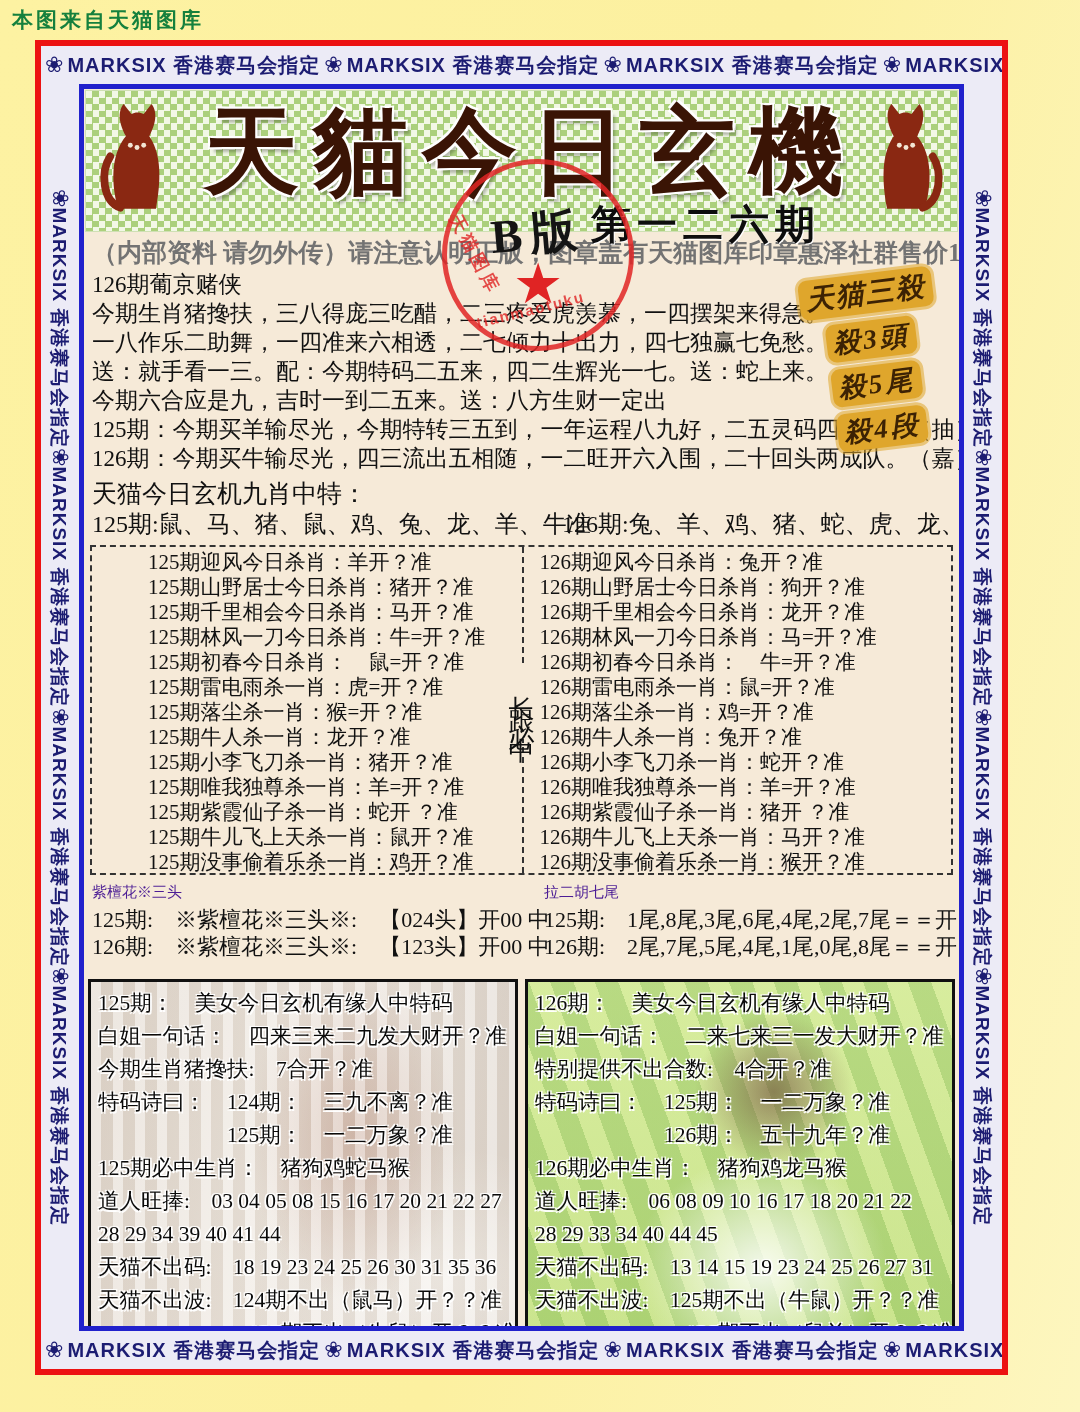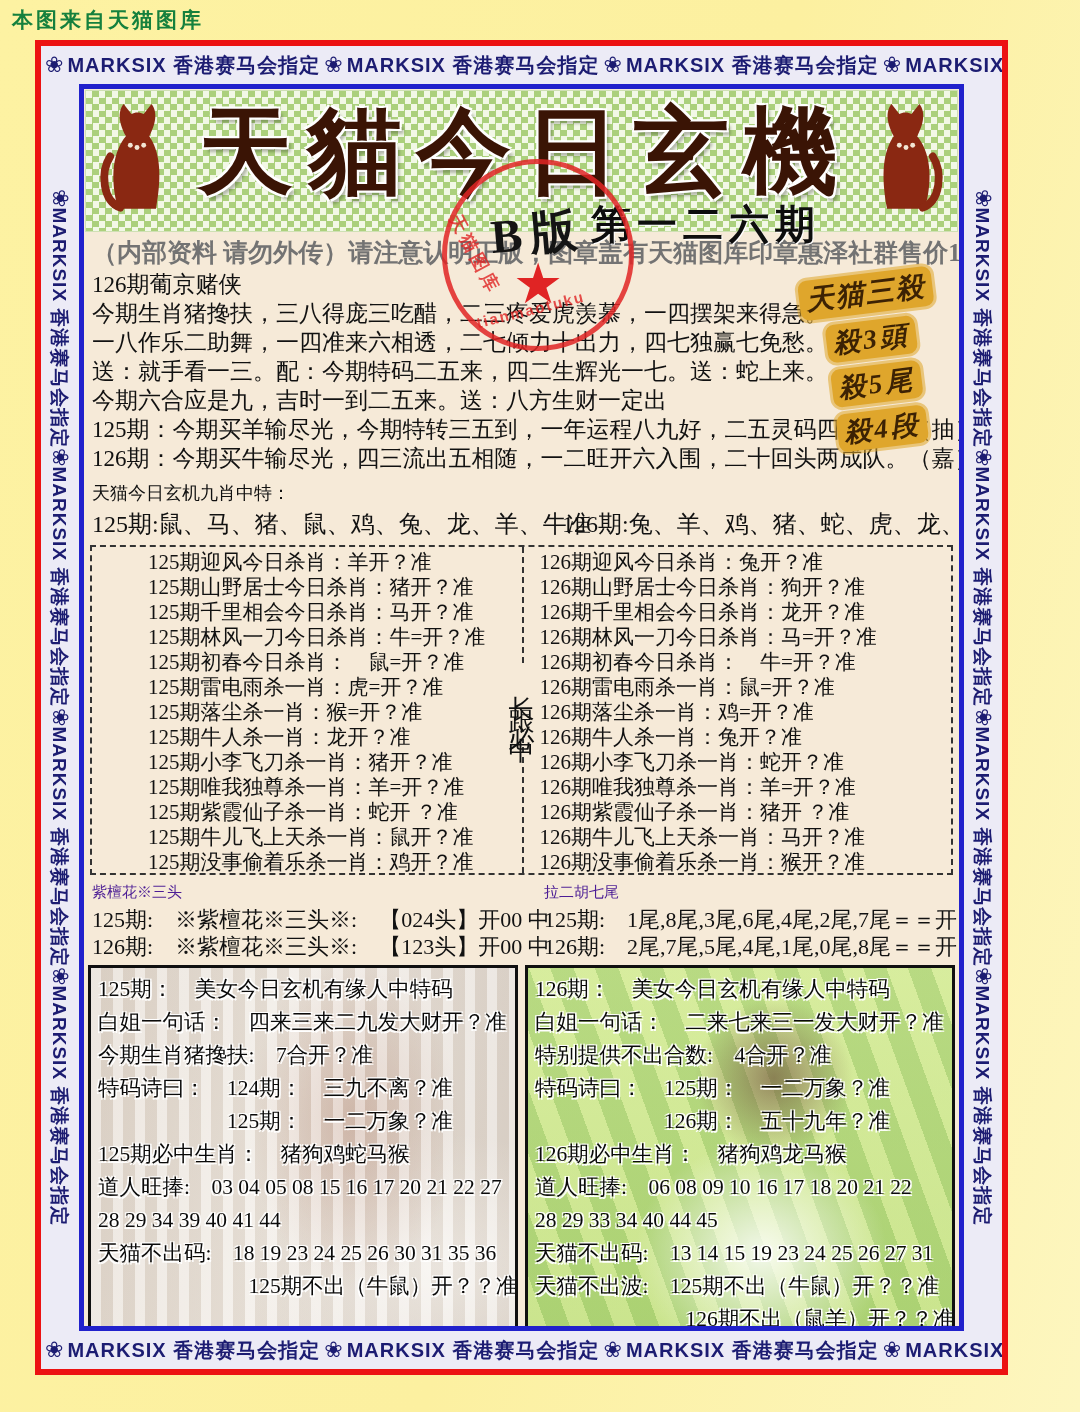--- a/index.html
+++ b/index.html
@@ -34,21 +34,21 @@
     border:5px solid #2121cc;background:#f6ead8;box-sizing:border-box;overflow:hidden;
   }
   
   .banner{
     position:relative;height:140px;margin:1px 1px 0 1px;
     background-image:conic-gradient(#abd07c 25%,#f2f8e6 0 50%,#abd07c 0 75%,#f2f8e6 0);
     background-size:13px 13px;
     border:1px solid #cfe0b4;
   }
   .main-title{
-    position:absolute;left:89px;top:-2px;width:700px;text-align:center;
+    position:absolute;left:95px;top:-2px;width:700px;text-align:center;
     font-size:95px;font-weight:bold;color:#3a1405;letter-spacing:14px;
     text-shadow:2px 2px 0 #fff,-2px -2px 0 #fff,2px -2px 0 #fff,-2px 2px 0 #fff,4px 5px 3px rgba(0,0,0,.25);
     white-space:nowrap;
   }
   .issue{
     position:absolute;left:505px;top:106px;font-size:40px;font-weight:bold;color:#0d0d0d;
     letter-spacing:6px;text-shadow:1px 1px 0 #fff;
   }
   .cat{position:absolute;top:8px;width:78px;height:126px;}
   .cat-left{left:12px;}
@@ -85,21 +85,21 @@
   .sansha .t,.sansha .it{
     display:inline-block;background:#dfa62c;border-radius:9px;padding:1px 7px;margin:1px 0;
     color:#3c2204;font-weight:bold;font-style:italic;
     box-shadow:0 0 0 3px rgba(223,166,44,.55);
   }
   .sansha .t{font-size:28px;letter-spacing:2px;}
   .sansha .it{font-size:27px;letter-spacing:3px;}
   .sansha div{margin:5px 0;}
   
   .jiuxiao{padding:6px 0 0 8px;}
-  .jx-head{font-size:18px;line-height:29px;color:#111;}
+  .jx-head{font-size:25px;line-height:29px;color:#111;}
   .jx-rows{display:flex;font-size:24px;line-height:33px;color:#111;}
   .jx-rows .cell-l{width:470px;white-space:nowrap;}
   .jx-rows .cell-r{white-space:nowrap;}
   
   .shabox{
     position:relative;margin:4px 6px 0 6px;border:2px dashed #333;height:330px;
     display:flex;box-sizing:border-box;
   }
   .shacol{width:50%;padding-top:3px;box-sizing:border-box;}
   .shacol-left{padding-left:56px;}
@@ -111,21 +111,21 @@
     writing-mode:vertical-rl;text-orientation:upright;background:#f6ead8;
     font-size:26px;letter-spacing:14px;color:#111;padding:8px 2px;z-index:2;
   }
   
   .twosec{display:flex;padding:4px 0 0 8px;}
   .sec-l{width:452px;}
   .sec-r{flex:1;}
   .sec-head{font-size:15px;line-height:27px;color:#4c1d95;}
   .sec-row{font-size:22px;line-height:27px;color:#111;white-space:nowrap;}
   
-  .photorow{display:flex;gap:7px;margin:5px 4px 0 4px;height:372px;}
+  .photorow{display:flex;gap:7px;margin:19px 4px 0 4px;height:372px;}
   .pbox{
     flex:1;border:3px solid #101010;box-sizing:border-box;position:relative;overflow:hidden;
   }
   .pbox-125{
     background:
       repeating-linear-gradient(90deg,rgba(255,255,255,.45) 0 10px,rgba(205,195,185,.25) 10px 22px),
       radial-gradient(ellipse 150px 240px at 62% 42%,rgba(186,140,120,.55),transparent 70%),
       radial-gradient(ellipse 260px 180px at 82% 82%,rgba(244,240,234,.95),transparent 75%),
       linear-gradient(100deg,#ddd2c6 0%,#ece5dc 45%,#d9cfc5 100%);
   }
@@ -282,20 +282,21 @@
         <div class="plines">
             <div class="pline">125期：　美女今日玄机有缘人中特码</div>
             <div class="pline">白姐一句话：　四来三来二九发大财开？准</div>
             <div class="pline">今期生肖猪搀扶:　7合开？准</div>
             <div class="pline">特码诗曰：　124期：　三九不离？准</div>
             <div class="pline">　　　　　　125期：　一二万象？准</div>
             <div class="pline">125期必中生肖：　猪狗鸡蛇马猴</div>
             <div class="pline">道人旺捧:　03 04 05 08 15 16 17 20 21 22 27</div>
             <div class="pline">28 29 34 39 40 41 44</div>
             <div class="pline">天猫不出码:　18 19 23 24 25 26 30 31 35 36</div>
+            <div class="pline">天猫不出波:　124期不出（鼠马）开？？准</div>
             <div class="pline">　　　　　　　125期不出（牛鼠）开？？准</div>
           </div>
       </div>
       <div class="pbox pbox-126">
         <div class="plines">
             <div class="pline">126期：　美女今日玄机有缘人中特码</div>
             <div class="pline">白姐一句话：　二来七来三一发大财开？准</div>
             <div class="pline">特别提供不出合数:　4合开？准</div>
             <div class="pline">特码诗曰：　125期：　一二万象？准</div>
             <div class="pline">　　　　　　126期：　五十九年？准</div>

